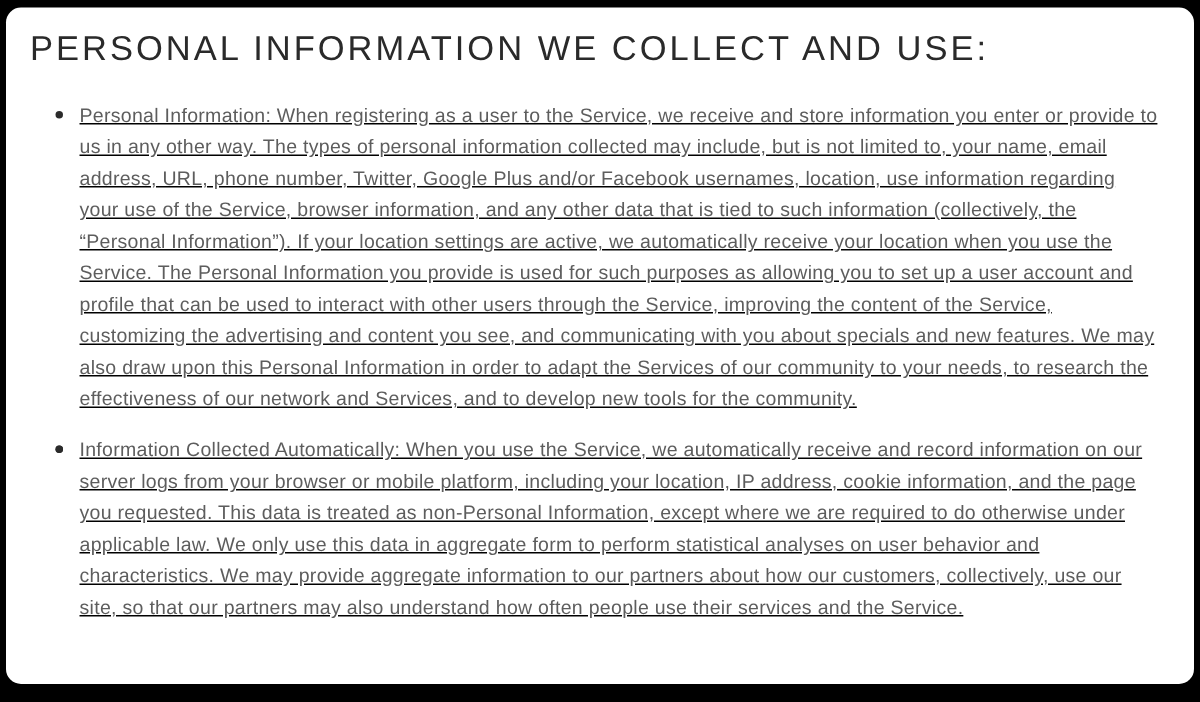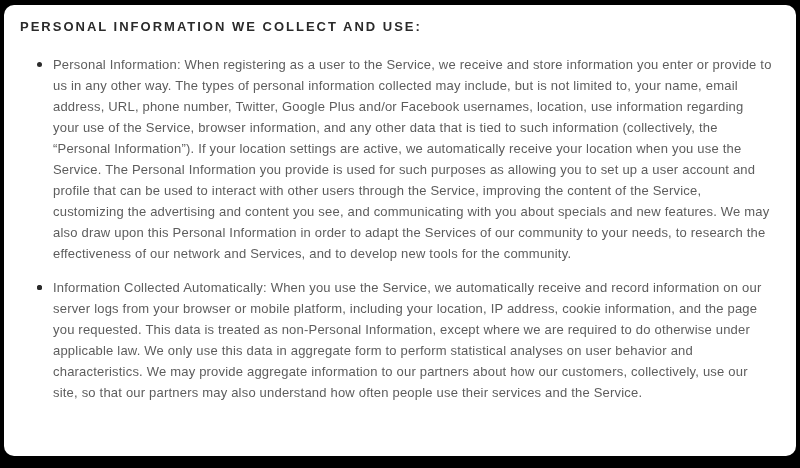--- a/index.html
+++ b/index.html
@@ -26,31 +26,32 @@
     right: 4px;
     bottom: 12px;
     background: #ffffff;
     border-radius: 10px;
     box-shadow: 0 3px 6px rgba(0,0,0,0.85);
     padding: 14px 24px 10px 12px;
     box-sizing: border-box;
   }
   .title {
     margin: 0 0 20px 4px;
-    font-size: 13px;
-    font-weight: 700;
+    font-size: 23px;
+    font-weight: 400;
     letter-spacing: 2px;
     color: #2a2a2a;
     text-transform: uppercase;
     font-family: "Liberation Sans", sans-serif;
   }
   .bullets {
     list-style: none;
     margin: 0;
     padding: 0 0 0 21px;
+    text-decoration: underline;
   }
   .bullets li {
     position: relative;
     padding-left: 16px;
     margin: 0 0 13px 0;
     font-size: 13px;
     line-height: 21px;
     letter-spacing: 0.2px;
     color: #5d5d5d;
   }

